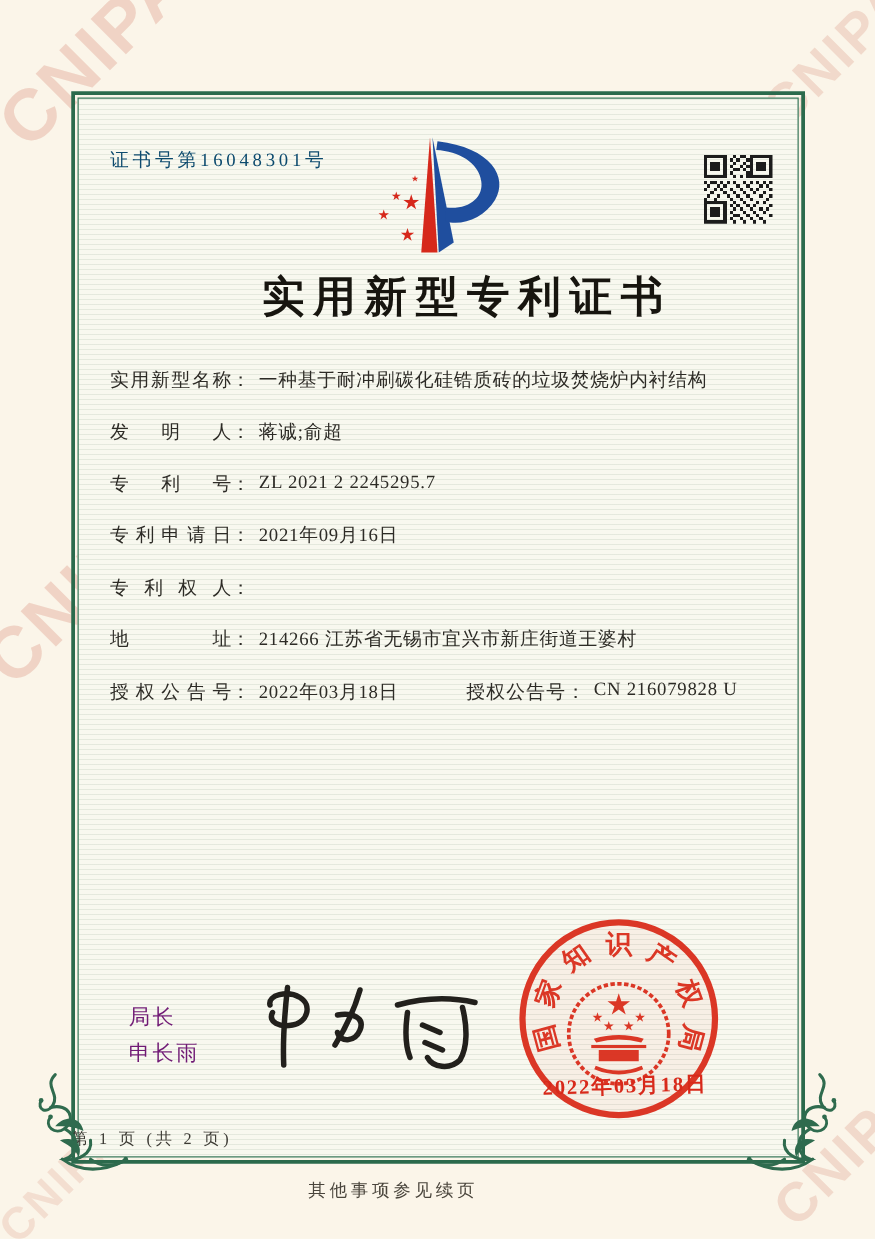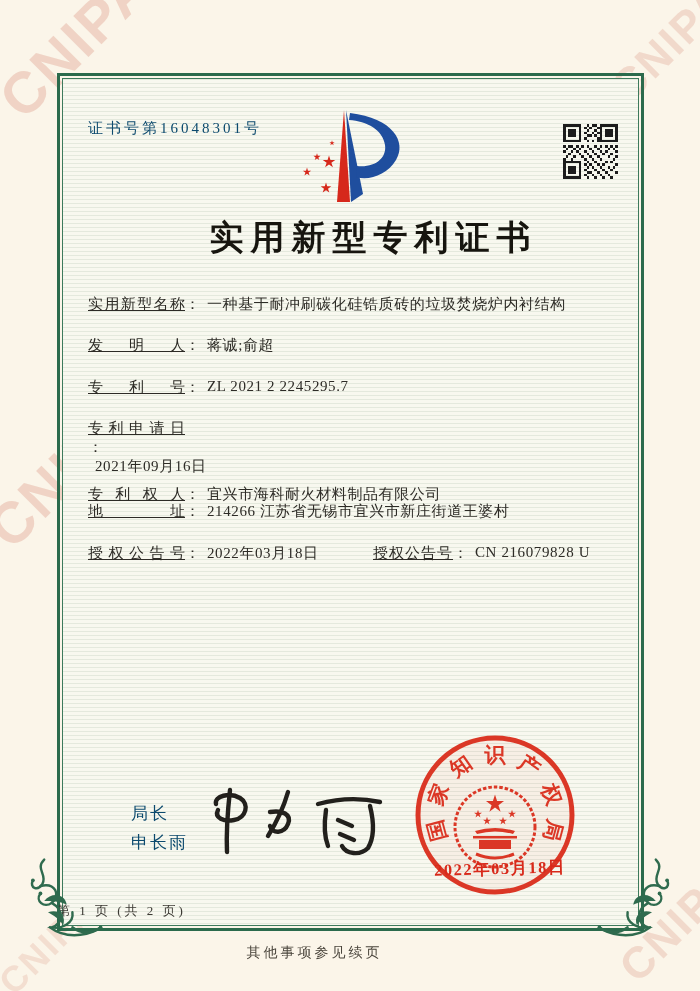--- a/index.html
+++ b/index.html
@@ -47,34 +47,34 @@
   .title{
     position:absolute;left:57px;top:215px;width:633px;text-align:center;
     font-size:34px;font-weight:bold;color:#17150f;letter-spacing:7px;z-index:3;
   }
   .field-row{
     position:absolute;left:88px;display:flex;align-items:flex-start;
     font-size:15px;color:#2d2b26;z-index:3;white-space:nowrap;
   }
   .f-label{
     width:97px;text-align:justify;text-align-last:justify;
-    display:inline-block;flex:none;text-decoration:underline;
+    display:inline-block;flex:none;
   }
   .f-label.nojust{width:auto;text-align:left;text-align-last:auto;letter-spacing:1px;}
   .f-colon{flex:none;}
   .f-value{margin-left:7px;letter-spacing:0.6px;}
   .paras{
     position:absolute;left:88px;top:579px;width:527px;z-index:3;
     font-size:14.5px;line-height:26px;color:#34312b;text-align:justify;
   }
   .paras p{margin:0;text-indent:2em;letter-spacing:0.4px;}
   .officer{
     position:absolute;left:103px;top:799px;z-index:3;
-    font-family:"Liberation Sans", sans-serif;font-size:17px;color:#0c4a6e;
-    letter-spacing:2px;line-height:29px;margin-left:28px;
+    font-family:"Liberation Sans", sans-serif;font-size:17px;color:#701a75;
+    letter-spacing:2px;line-height:29px;
   }
   .signature{position:absolute;left:200px;top:776px;width:195px;height:88px;z-index:3;}
   .seal{position:absolute;left:411px;top:731px;width:168px;height:168px;z-index:4;opacity:0.94;}
   .seal-date{
     position:absolute;left:434px;top:858px;z-index:5;
     font-size:16.5px;font-weight:bold;color:#d8291a;letter-spacing:1.5px;
     transform:rotate(-1.5deg);white-space:nowrap;
   }
   .page-footer{
     position:absolute;left:57px;top:902px;width:587px;text-align:left;z-index:3;
@@ -188,29 +188,28 @@
 <div class="field-row" style="top:336px;">
   <span class="f-label">发明人</span>
     <span class="f-colon">：</span>
   <span class="f-value">蒋诚;俞超</span>
 </div>
 <div class="field-row" style="top:378px;">
   <span class="f-label">专利号</span>
     <span class="f-colon">：</span>
   <span class="f-value">ZL 2021 2 2245295.7</span>
 </div>
-<div class="field-row" style="top:419px;flex-direction:column;">
+<div class="field-row" style="top:419px;">
   <span class="f-label">专利申请日</span>
     <span class="f-colon">：</span>
   <span class="f-value">2021年09月16日</span>
 </div>
-<div class="field-row" style="top:485px;">
+<div class="field-row" style="top:461px;">
   <span class="f-label">专利权人</span>
     <span class="f-colon">：</span>
-  <span class="f-value">宜兴市海科耐火材料制品有限公司</span>
 </div>
 <div class="field-row" style="top:502px;">
   <span class="f-label">地址</span>
     <span class="f-colon">：</span>
   <span class="f-value">214266 江苏省无锡市宜兴市新庄街道王婆村</span>
 </div>
 <div class="field-row" style="top:544px;">
   <span class="f-label">授权公告号</span>
     <span class="f-colon">：</span>
   <span class="f-value">2022年03月18日</span>

